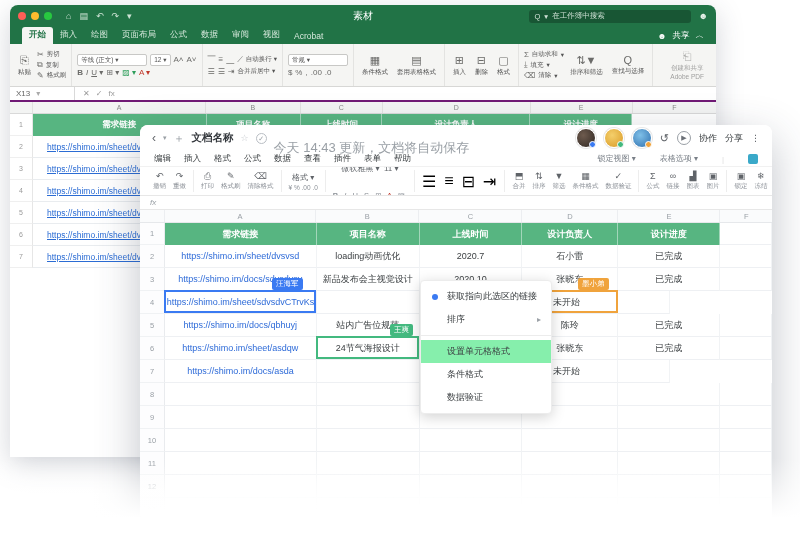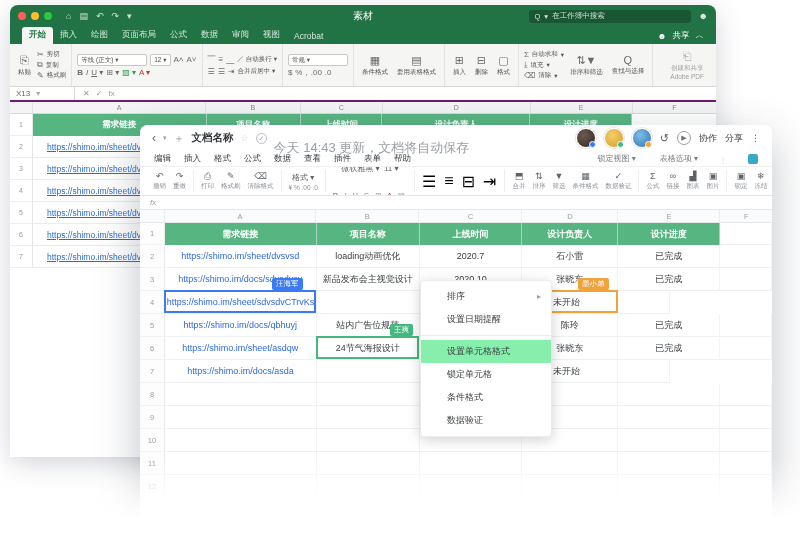--- a/index.html
+++ b/index.html
@@ -677,32 +677,30 @@
 
       <div class="sel b" style="left:24px;top:80px;width:152px;height:23px;"></div>
       <div class="sel o" style="left:382px;top:80px;width:96px;height:23px;"></div>
       <div class="sel g" style="left:176px;top:126px;width:103px;height:23px;"></div>
       <span class="tag b" style="left:132px;top:68px;">汪海军</span>
       <span class="tag o" style="left:438px;top:68px;">墨小弟</span>
       <span class="tag g" style="left:250px;top:114px;">王爽</span>
 
       <div class="ctx">
         <div class="ci">
+            <span class="dotb"></span>
+            <span>获取指向此选区的链接</span>
+          </div>
+        <div class="ci">
             <span>排序</span>
             <span class="sub">▸</span>
-          </div>
-        <div class="ci">
-            <span>设置日期提醒</span>
           </div>
         <div class="cdiv"></div>
         <div class="ci hl">
             <span>设置单元格格式</span>
-          </div>
-        <div class="ci">
-            <span>锁定单元格</span>
           </div>
         <div class="ci">
             <span>条件格式</span>
           </div>
         <div class="ci">
             <span>数据验证</span>
           </div>
       </div>
 
       <div class="fade" style="height:55px;z-index:9;"></div>

